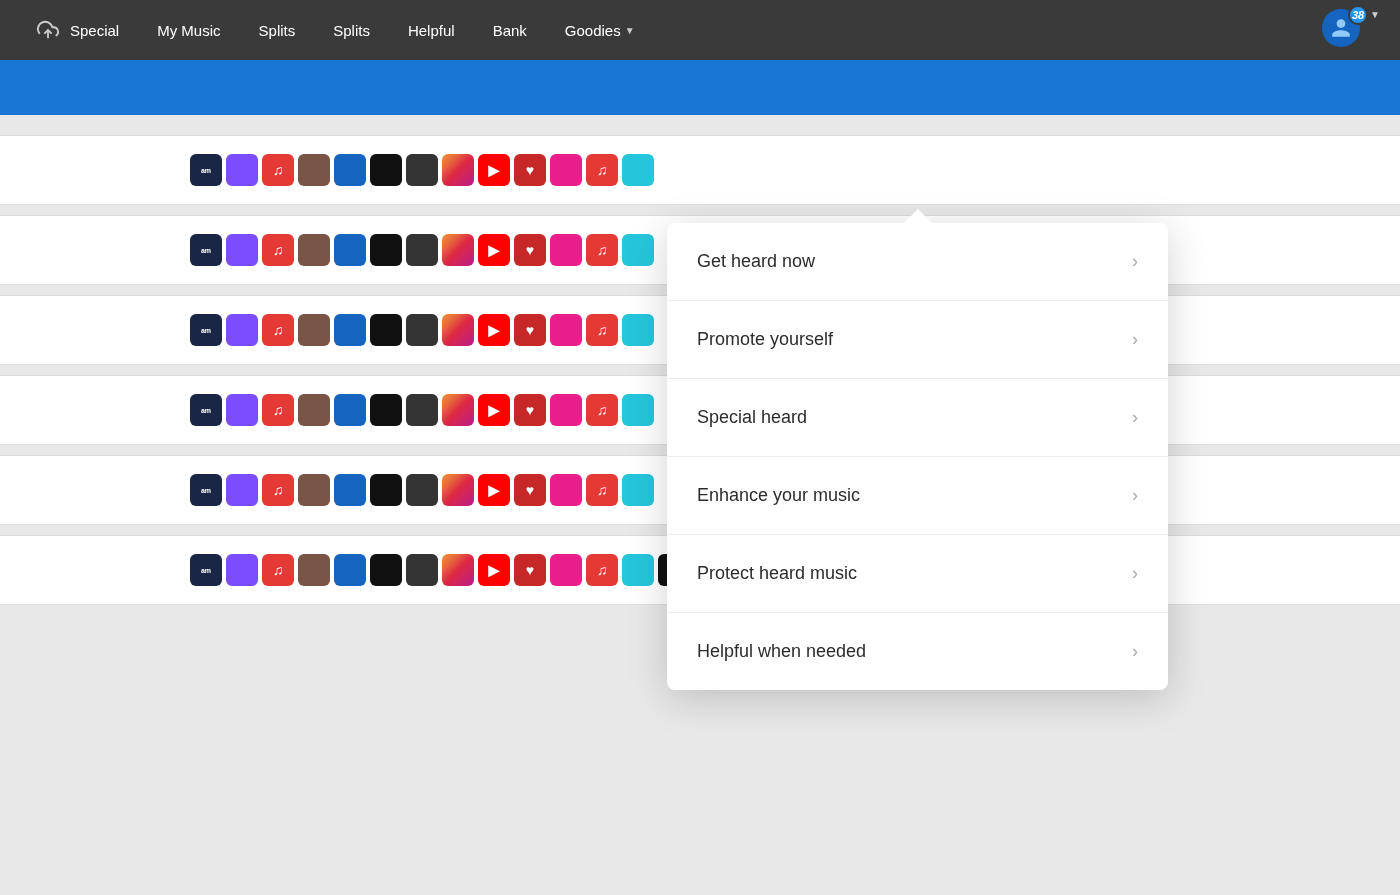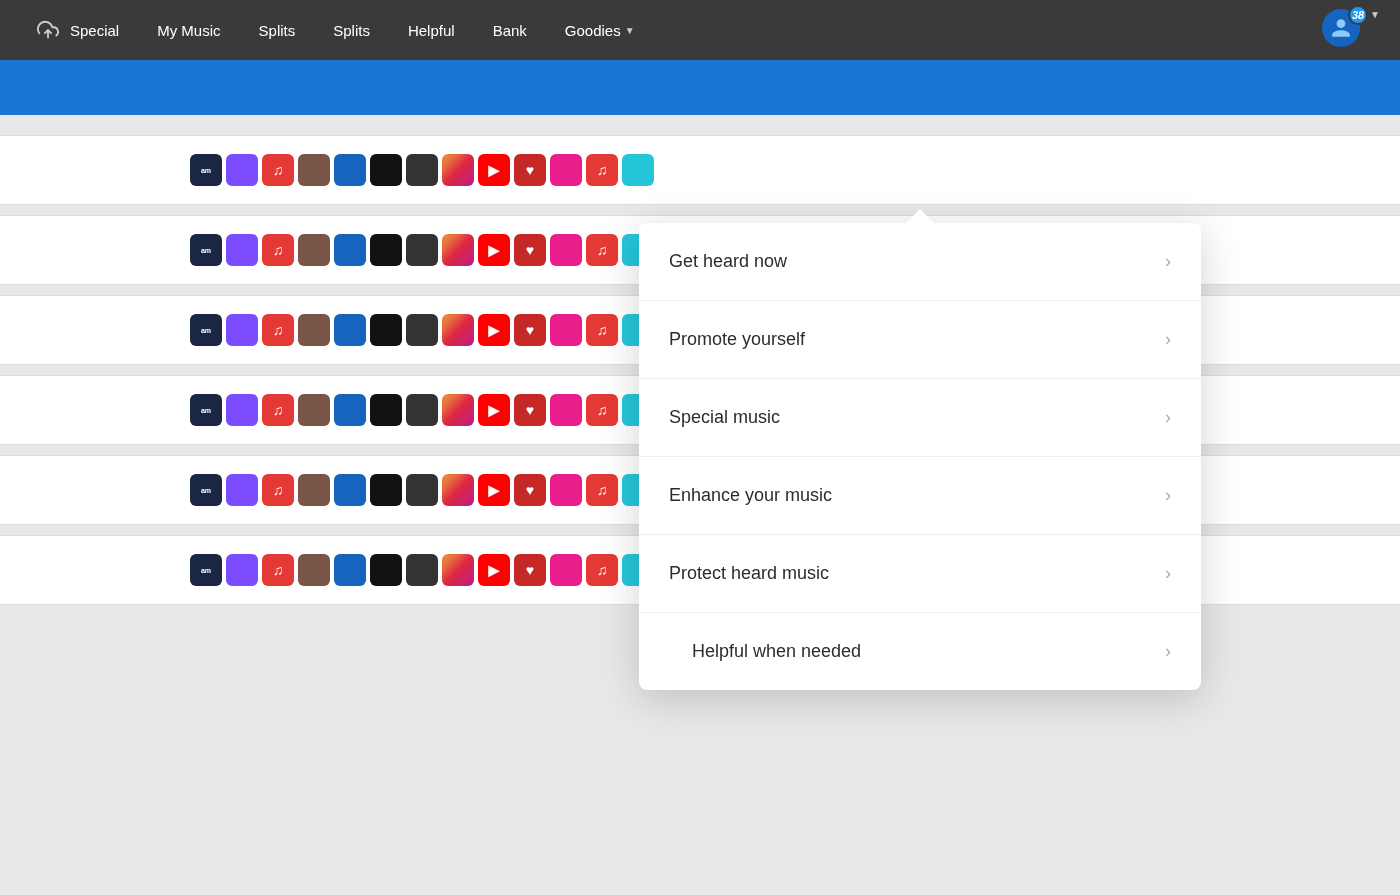--- a/index.html
+++ b/index.html
@@ -157,22 +157,22 @@
       font-size: 14px;
       font-weight: bold;
       color: white;
       flex-shrink: 0;
     }
 
     
     .dropdown-overlay {
       position: absolute;
       top: 108px; 
-      left: 639px;
-      width: 562px;
+      left: 667px;
+      width: 501px;
       background: #fff;
       border-radius: 8px;
       box-shadow: 0 8px 40px rgba(0,0,0,0.18);
       z-index: 200;
     }
     .dropdown-arrow {
       position: absolute;
       top: -14px;
       left: 50%;
       transform: translateX(-50%);
@@ -186,21 +186,20 @@
       display: flex;
       align-items: center;
       justify-content: space-between;
       padding: 28px 30px;
       cursor: pointer;
       border-bottom: 1px solid #eee;
       transition: background 0.15s;
     }
     .dropdown-item:last-child {
       border-bottom: none;
-      margin-left: 23px;
     }
     .dropdown-item-label {
       font-size: 18px;
       font-weight: 500;
       color: #2c2c2c;
     }
     .dropdown-chevron {
       color: #aaa;
       font-size: 18px;
     }
@@ -414,21 +413,21 @@
       <span class="dropdown-item-label">Get heard now</span>
       <span class="dropdown-chevron">›</span>
     </div>
 
     <div class="dropdown-item">
       <span class="dropdown-item-label">Promote yourself</span>
       <span class="dropdown-chevron">›</span>
     </div>
 
     <div class="dropdown-item">
-      <span class="dropdown-item-label">Special music</span>
+      <span class="dropdown-item-label">Special heard</span>
       <span class="dropdown-chevron">›</span>
     </div>
 
     <div class="dropdown-item">
       <span class="dropdown-item-label">Enhance your music</span>
       <span class="dropdown-chevron">›</span>
     </div>
 
     <div class="dropdown-item">
       <span class="dropdown-item-label">Protect heard music</span>

